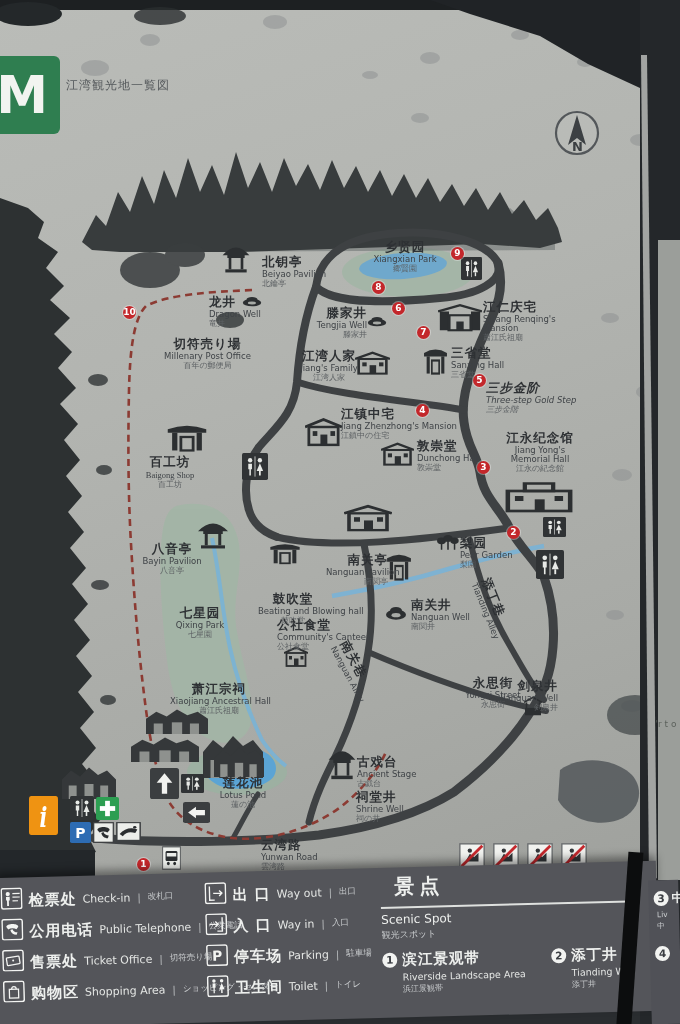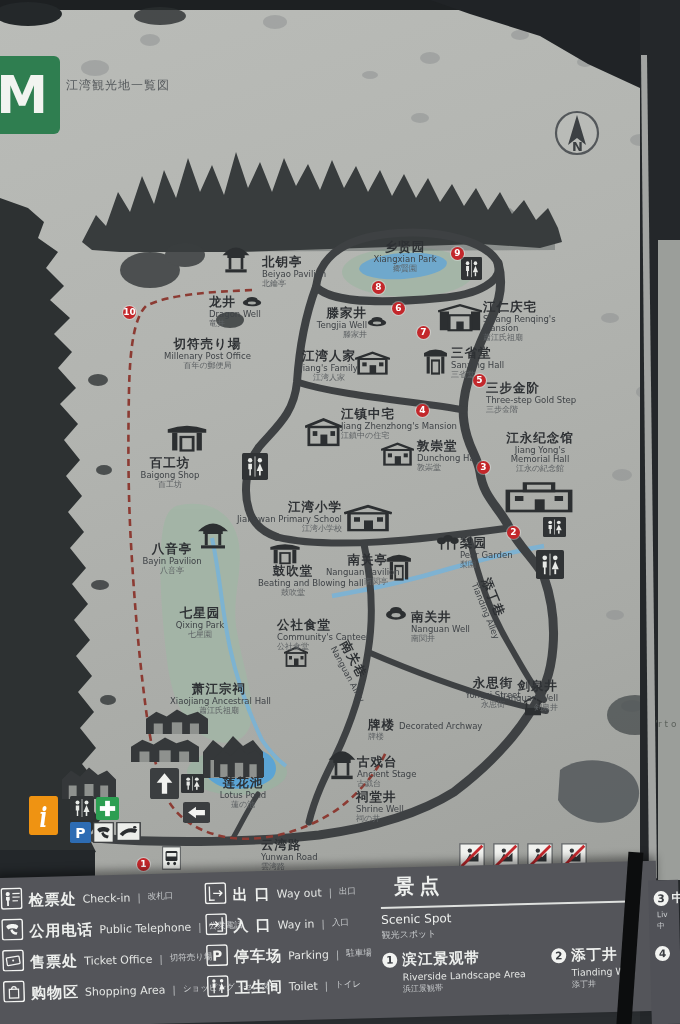--- a/index.html
+++ b/index.html
@@ -459,21 +459,21 @@
       <div class="poi wrap" style="left: 483px; top: 300px; width: 82px;">
         <span class="cn">江仁庆宅</span>
         <span class="en">Sijiang Renqing's Mansion</span>
         <span class="jp">蕭江氏祖廟</span>
       </div>
       <div class="poi" style="left: 451px; top: 346px;">
         <span class="cn">三省堂</span>
         <span class="en">Sanxing Hall</span>
         <span class="jp">三省堂</span>
       </div>
-      <div class="poi" style="left: 486px; top: 381px;">
+      <div class="poi" style="left: 486px; top: 381px; font-style: italic;">
         <span class="cn">三步金阶</span>
         <span class="en">Three-step Gold Step</span>
         <span class="jp">三步金階</span>
       </div>
       <div class="poi center" style="left: 296px; top: 349px; width: 66px;">
         <span class="cn">江湾人家</span>
         <span class="en">Jiang's Family</span>
         <span class="jp">江湾人家</span>
       </div>
       <div class="poi" style="left: 341px; top: 407px;">
@@ -484,61 +484,56 @@
       <div class="poi" style="left: 417px; top: 439px;">
         <span class="cn">敦崇堂</span>
         <span class="en">Dunchong Hall</span>
         <span class="jp">敦崇堂</span>
       </div>
       <div class="poi center wrap" style="left: 505px; top: 431px; width: 70px;">
         <span class="cn">江永纪念馆</span>
         <span class="en">Jiang Yong's Memorial Hall</span>
         <span class="jp">江永の紀念館</span>
       </div>
-      <div class="poi center" style="left: 136px; top: 456px; width: 68px;">
+      <div class="poi center" style="left: 136px; top: 456px; width: 68px; font-family: Liberation Serif, serif;">
         <span class="cn">百工坊</span>
         <span class="en">Baigong Shop</span>
         <span class="jp">百工坊</span>
-      </div>
-      <div class="poi right" style="left: 230px; top: 500px; width: 112px;">
-        <span class="cn">江湾小学</span>
-        <span class="en">Jiangwan Primary School</span>
-        <span class="jp">江湾小学校</span>
       </div>
       <div class="poi" style="left: 460px; top: 536px;">
         <span class="cn">梨园</span>
         <span class="en">Pear Garden</span>
         <span class="jp">梨園</span>
       </div>
       <div class="poi right" style="left: 326px; top: 553px; width: 62px;">
         <span class="cn">南关亭</span>
         <span class="en">Nanguan Pavilion</span>
         <span class="jp">南関亭</span>
       </div>
       <div class="poi center" style="left: 138px; top: 542px; width: 68px;">
         <span class="cn">八音亭</span>
         <span class="en">Bayin Pavilion</span>
         <span class="jp">八音亭</span>
       </div>
-      <div class="poi center" style="left: 258px; top: 564px; width: 70px;">
+      <div class="poi center" style="left: 258px; top: 592px; width: 70px;">
         <span class="cn">鼓吹堂</span>
         <span class="en">Beating and Blowing hall</span>
         <span class="jp">鼓吹堂</span>
       </div>
       <div class="poi center" style="left: 165px; top: 606px; width: 70px;">
         <span class="cn">七星园</span>
         <span class="en">Qixing Park</span>
         <span class="jp">七星園</span>
       </div>
       <div class="poi" style="left: 277px; top: 618px;">
         <span class="cn">公社食堂</span>
         <span class="en">Community's Canteen</span>
         <span class="jp">公社食堂</span>
       </div>
-      <div class="poi" style="left: 411px; top: 598px; margin-top: 12px;">
+      <div class="poi" style="left: 411px; top: 598px;">
         <span class="cn">南关井</span>
         <span class="en">Nanguan Well</span>
         <span class="jp">南関井</span>
       </div>
       <div class="poi" style="left: 492px; top: 576px; transform: rotate(68deg); transform-origin: left top;">
         <span class="cn">添丁巷</span>
         <span class="en">Tianding Alley</span>
       </div>
       <div class="poi" style="left: 350px; top: 638px; transform: rotate(62deg); transform-origin: left top;">
         <span class="cn">南关巷</span>
@@ -547,21 +542,20 @@
       <div class="poi center" style="left: 462px; top: 676px; width: 62px;">
         <span class="cn">永思街</span>
         <span class="en">Yongsi Street</span>
         <span class="jp">永思街</span>
       </div>
       <div class="poi center" style="left: 170px; top: 682px; width: 98px;">
         <span class="cn">萧江宗祠</span>
         <span class="en">Xiaojiang Ancestral Hall</span>
         <span class="jp">蕭江氏祖廟</span>
       </div>
-      <div class="poi inline" style="left: 368px; top: 715px;"><span class="cn">牌楼</span><span class="en">Decorated Archway</span><span class="jp">牌楼</span></div>
       <div class="poi right" style="left: 485px; top: 679px; width: 60px; margin-left: 13px;">
         <span class="cn">剑泉井</span>
         <span class="en">Jianquan Well</span>
         <span class="jp">剣泉井</span>
       </div>
       <div class="poi" style="left: 357px; top: 755px;">
         <span class="cn">古戏台</span>
         <span class="en">Ancient Stage</span>
         <span class="jp">古戯台</span>
       </div>

